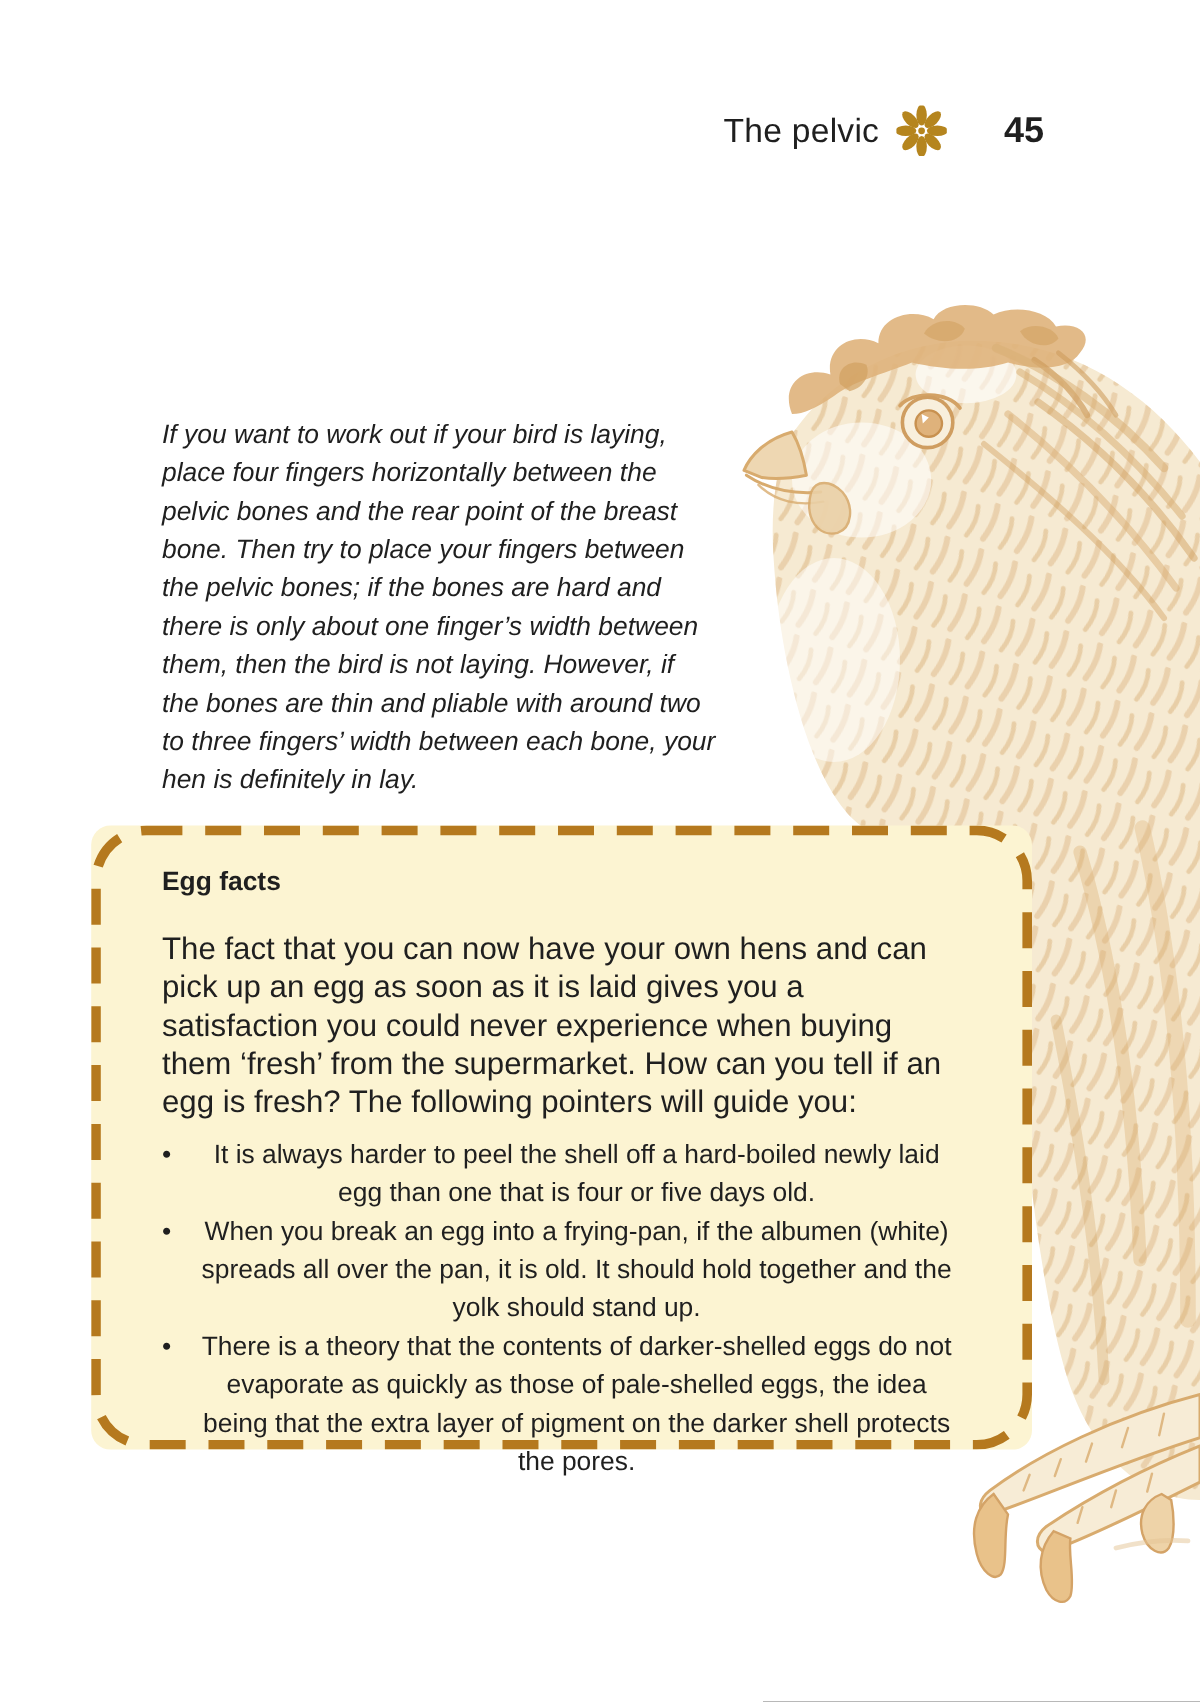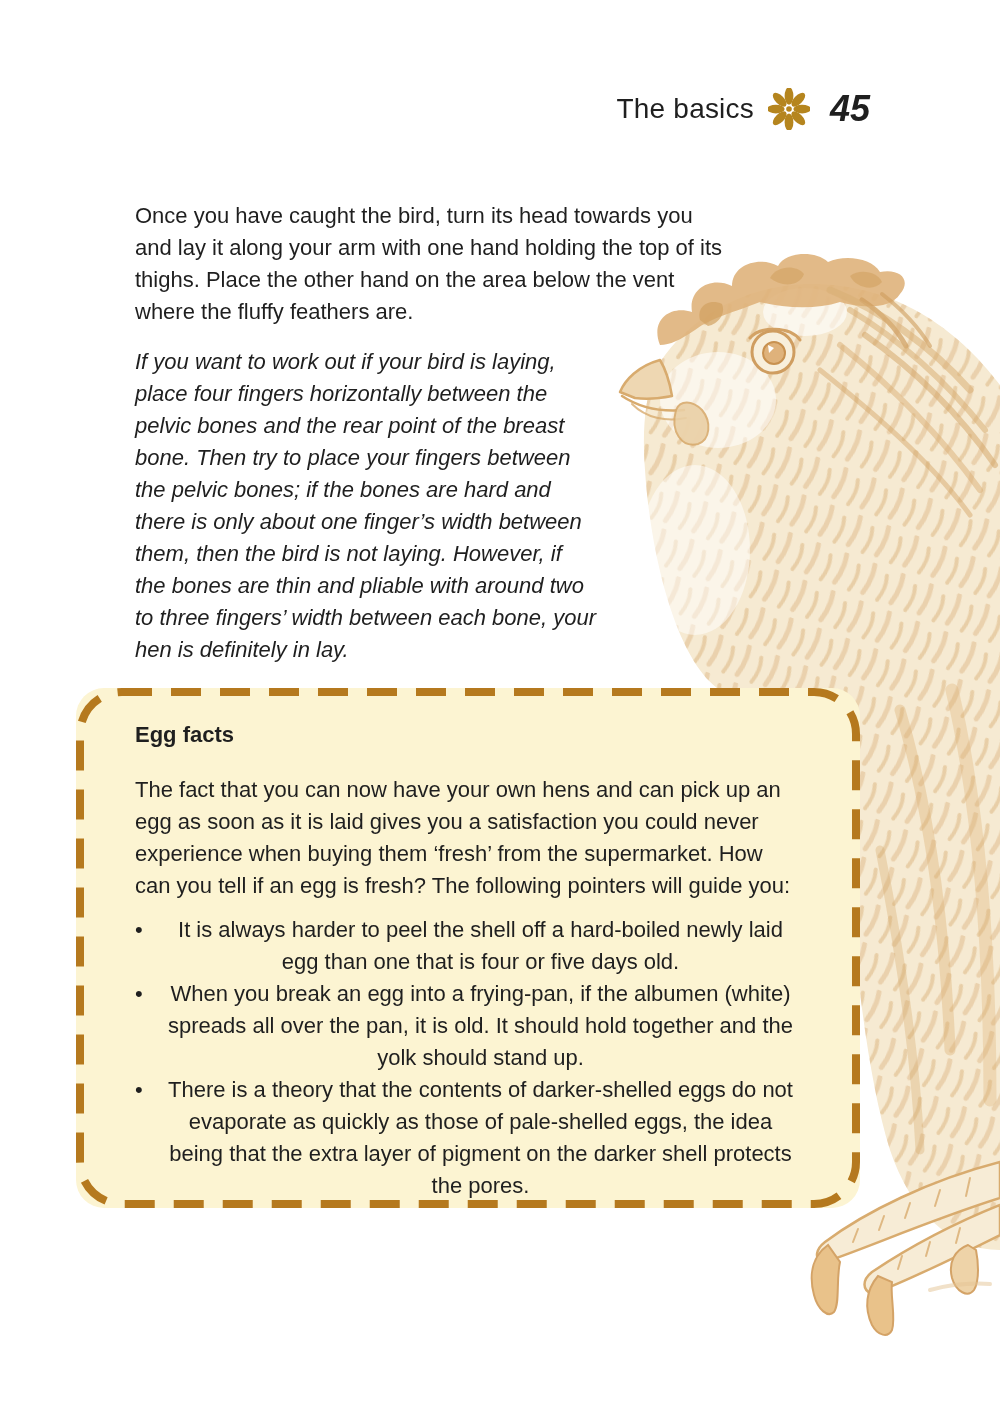--- a/index.html
+++ b/index.html
@@ -9,38 +9,38 @@
     font-family:"Liberation Sans","DejaVu Sans",sans-serif;
     color:#1f1f1f;
   }
   
   .header{
     position:absolute;top:88px;right:130px;
     display:flex;align-items:center;z-index:3;
   }
   .section-title{font-size:28px;letter-spacing:.2px;}
   .flower{width:42px;height:42px;margin:0 16px 0 14px;display:block;}
-  .page-number{font-size:36px;font-weight:700;margin-left:4px;font-style:italic;}
+  .page-number{font-size:30px;font-weight:700;margin-left:32px;}
   
   .para{position:absolute;font-size:22px;line-height:32px;z-index:3;}
   .para-1{left:135px;top:200px;width:600px;}
   .para-2{left:135px;top:346px;width:462px;font-style:italic;}
   
   .chicken-wrap{position:absolute;left:600px;top:250px;width:400px;height:1100px;z-index:1;}
   
   .egg-box{
     position:absolute;left:76px;top:688px;width:784px;height:520px;
-    background:#fcf4d2;border-radius:28px;z-index:2;
+    background:#fcf4d2;border-radius:16px;z-index:2;
     box-sizing:border-box;padding:34px 58px 30px 59px;
   }
   .egg-box .border-overlay{
     position:absolute;left:0;top:0;width:784px;height:520px;pointer-events:none;
   }
   .egg-heading{font-size:22px;font-weight:700;margin:0;}
-  .egg-intro{font-size:22px;line-height:32px;margin:26px 0 0 0;width:667px;}
+  .egg-intro{font-size:26px;line-height:32px;margin:26px 0 0 0;width:667px;}
   .egg-bullets{list-style:none;margin:12px 0 0 0;padding:0;font-size:22px;line-height:32px;}
   .egg-bullets li{display:flex;align-items:flex-start;}
   .bullet-dot{flex:0 0 24px;}
   .bullet-text{flex:1;text-align:center;}
 </style>
 </head>
 <body>
 
 <div class="page">
 
@@ -102,38 +102,37 @@
       <path d="M278 1026 C266 1040 264 1058 272 1075 C278 1086 288 1088 292 1080 C296 1068 290 1045 292 1032 Z" fill="#e9c28a" stroke="#d4a367" stroke-width="2"></path>
       <path d="M368 995 C355 1000 348 1012 352 1028 C356 1042 368 1048 374 1040 C380 1030 378 1010 376 1000 Z" fill="#eed3a8" stroke="#d4a367" stroke-width="2"></path>
 
       <path d="M370 928 l-4 18 M340 940 l-5 16 M310 953 l-5 15 M284 966 l-5 14 M258 979 l-5 13" stroke="#d8ab6e" stroke-width="2" stroke-linecap="round" opacity="0.8" fill="none"></path>
       <path d="M360 978 l-4 15 M330 992 l-4 14 M302 1006 l-4 13" stroke="#d8ab6e" stroke-width="2" stroke-linecap="round" opacity="0.8" fill="none"></path>
       <path d="M330 1040 q30 -8 60 -6" stroke="#e3c494" stroke-width="4" stroke-linecap="round" opacity="0.5" fill="none"></path>
     </svg>
   </div>
 
   <div class="header">
-    <span class="section-title">The basics</span>
+    <span class="section-title">The pelvic</span>
     <svg class="flower" viewBox="-24 -24 48 48" xmlns="http://www.w3.org/2000/svg">
       <g fill="#b5851e">
         <ellipse cx="0" cy="-15" rx="5" ry="10"></ellipse>
         <ellipse cx="0" cy="-15" rx="5" ry="10" transform="rotate(45)"></ellipse>
         <ellipse cx="0" cy="-15" rx="5" ry="10" transform="rotate(90)"></ellipse>
         <ellipse cx="0" cy="-15" rx="5" ry="10" transform="rotate(135)"></ellipse>
         <ellipse cx="0" cy="-15" rx="5" ry="10" transform="rotate(180)"></ellipse>
         <ellipse cx="0" cy="-15" rx="5" ry="10" transform="rotate(225)"></ellipse>
         <ellipse cx="0" cy="-15" rx="5" ry="10" transform="rotate(270)"></ellipse>
         <ellipse cx="0" cy="-15" rx="5" ry="10" transform="rotate(315)"></ellipse>
         <circle r="3.2"></circle>
       </g>
     </svg>
     <span class="page-number">45</span>
   </div>
 
-  <div class="para para-1">Once you have caught the bird, turn its head towards you and lay it along your arm with one hand holding the top of its thighs. Place the other hand on the area below the vent where the fluffy feathers are.</div>
   <div class="para para-2">If you want to work out if your bird is laying, place four fingers horizontally between the pelvic bones and the rear point of the breast bone. Then try to place your fingers between the pelvic bones; if the bones are hard and there is only about one finger’s width between them, then the bird is not laying. However, if the bones are thin and pliable with around two to three fingers’ width between each bone, your hen is definitely in lay.</div>
 
   <div class="egg-box">
     <svg class="border-overlay" width="784" height="520" viewBox="0 0 784 520" xmlns="http://www.w3.org/2000/svg">
       <rect x="4" y="4" width="776" height="512" rx="42" ry="42" fill="none" stroke="#b5791e" stroke-width="8" stroke-dasharray="30 19"></rect>
     </svg>
     <h3 class="egg-heading">Egg facts</h3>
     <p class="egg-intro">The fact that you can now have your own hens and can pick up an egg as soon as it is laid gives you a satisfaction you could never experience when buying them ‘fresh’ from the supermarket. How can you tell if an egg is fresh? The following pointers will guide you:</p>
     <ul class="egg-bullets">
       <li>

